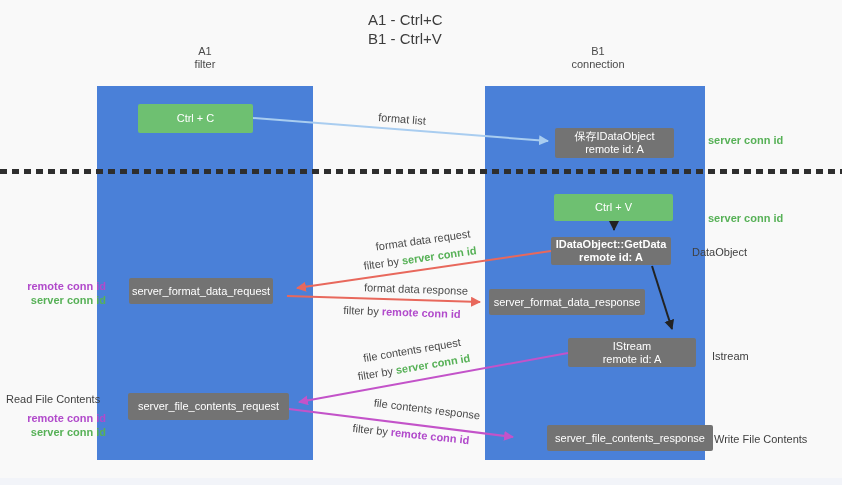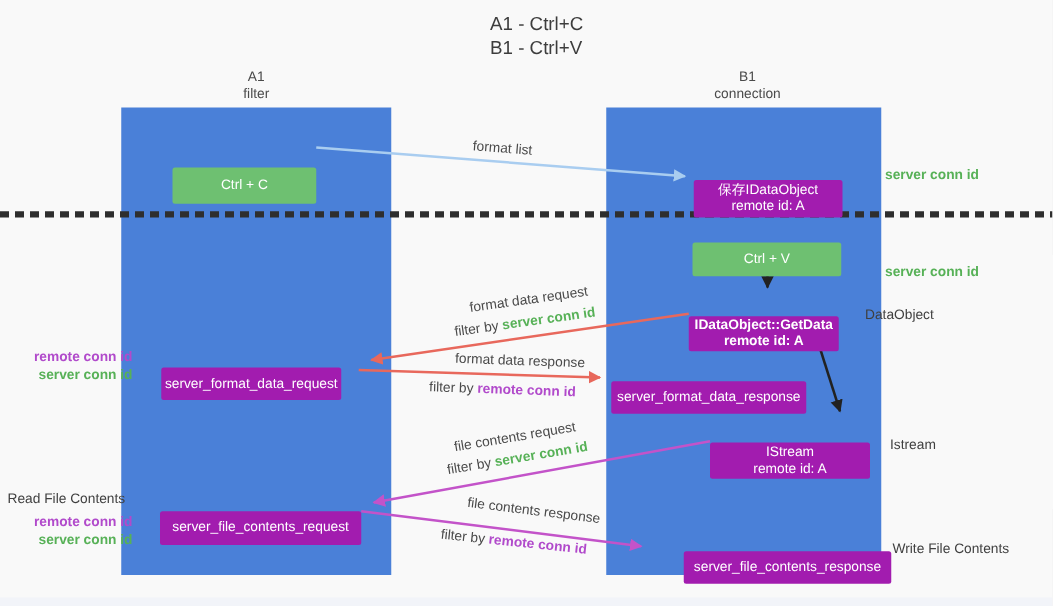--- a/index.html
+++ b/index.html
@@ -6,44 +6,44 @@
   body{
     font-family:"Liberation Sans","DejaVu Sans",sans-serif;
     background:#e9e9e9;
   }
   .stage{
     position:relative;width:842px;height:485px;
     background:#f9f9f9;overflow:hidden;
   }
   .title{
     position:absolute;left:368px;top:10px;
-    font-size:15px;line-height:19px;color:#3d3d3d;margin-left:24px;
+    font-size:15px;line-height:19px;color:#3d3d3d;
   }
   .lane-header{
-    position:absolute;top:56px;width:120px;
+    position:absolute;top:45px;width:120px;
     text-align:center;font-size:11px;line-height:13px;color:#4a4a4a;
   }
   .lane{
     position:absolute;top:86px;height:374px;
     background:#4a80d8;z-index:1;
   }
   .lane-left{left:97px;width:216px;}
   .lane-right{left:485px;width:220px;}
   .divider{
     position:absolute;left:0;top:169px;width:842px;height:5px;z-index:3;
     background:repeating-linear-gradient(90deg,#2e2e2e 0 7px,transparent 7px 12px);
   }
   .overlay{position:absolute;left:0;top:0;z-index:4;pointer-events:none;}
   .node{
     position:absolute;z-index:5;color:#ffffff;
     display:flex;flex-direction:column;align-items:center;justify-content:center;
     font-size:11px;line-height:13px;text-align:center;border-radius:2px;
   }
   .node.green{background:#6ec071;}
-  .node.orange{background:#a21caf;margin-top:16px;}
+  .node.orange{background:#737373;}
   .alabel{
     position:absolute;z-index:6;white-space:nowrap;
     font-size:11px;color:#4a4a4a;
     transform:translate(-50%,-50%) rotate(var(--rot,0deg));
   }
   .ann{
     position:absolute;z-index:6;white-space:nowrap;
     font-size:11px;color:#3f3f3f;line-height:14px;
   }
   .ann-group{
@@ -100,21 +100,21 @@
     </defs>
     <line x1="253" y1="118" x2="548" y2="141" stroke="#a9cdf0" stroke-width="2" marker-end="url(#m-blue)"></line>
     <line x1="614" y1="207" x2="614" y2="230" stroke="#222222" stroke-width="2" marker-end="url(#m-black)"></line>
     <line x1="551" y1="251" x2="297" y2="288" stroke="#e8685c" stroke-width="2" marker-end="url(#m-red)"></line>
     <line x1="287" y1="296" x2="480" y2="302" stroke="#e8685c" stroke-width="2" marker-end="url(#m-red)"></line>
     <line x1="652" y1="266" x2="672" y2="329" stroke="#222222" stroke-width="2" marker-end="url(#m-black)"></line>
     <line x1="568" y1="353" x2="299" y2="402" stroke="#c353c9" stroke-width="2" marker-end="url(#m-purple)"></line>
     <line x1="289" y1="409" x2="513" y2="437" stroke="#c353c9" stroke-width="2" marker-end="url(#m-purple)"></line>
   </svg>
 
-  <div class="node green" style="left:138px;top:104px;width:115px;height:29px;margin-top:30px;">
+  <div class="node green" style="left:138px;top:104px;width:115px;height:29px;">
     <span>Ctrl + C</span>
   </div>
 
   <div class="node orange" style="left:555px;top:128px;width:119px;height:30px;">
     <div>保存IDataObject</div>
     <div>remote id: A</div>
   </div>
 
   <div class="node green" style="left:554px;top:194px;width:119px;height:27px;">
     <span>Ctrl + V</span>

